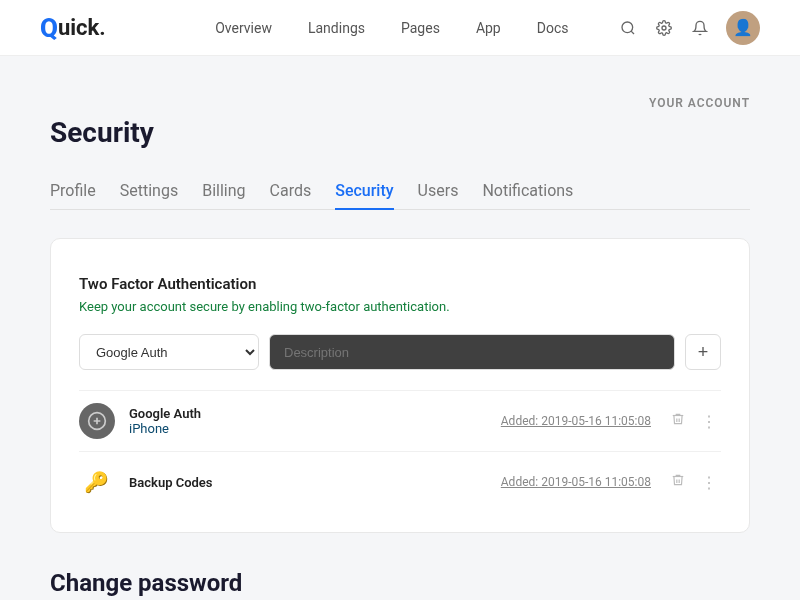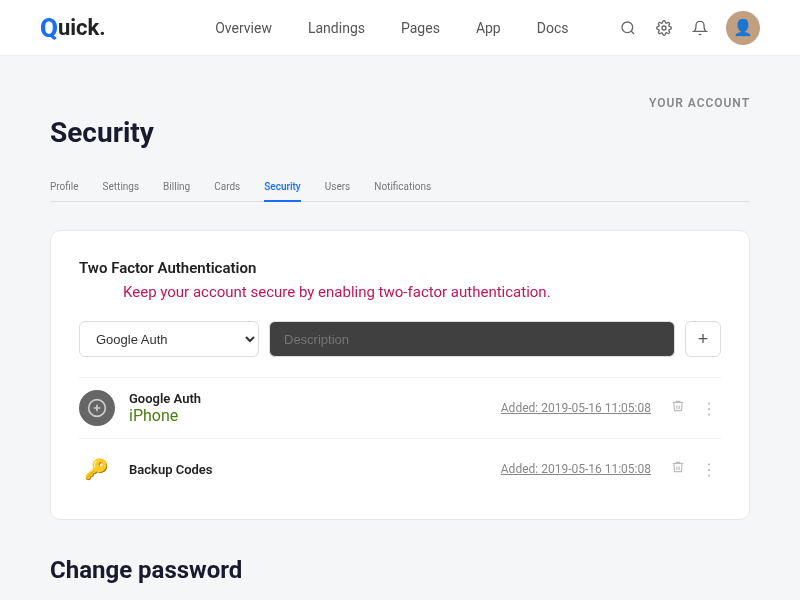--- a/index.html
+++ b/index.html
@@ -88,53 +88,52 @@
 
     
     .tabs {
       display: flex;
       gap: 24px;
       border-bottom: 1px solid #e0e0e0;
       margin-bottom: 28px;
     }
     .tab {
       padding: 8px 0;
-      font-size: 10px;
+      font-size: 16px;
       color: #777;
       cursor: pointer;
       border-bottom: 2px solid transparent;
       margin-bottom: -1px;
       text-decoration: none;
       text-align: center;
     }
     .tab.active {
       color: #1a6ef5;
       border-bottom-color: #1a6ef5;
       font-weight: 500;
     }
 
     
     .card {
       background: #fff;
       border-radius: 10px;
       border: 1px solid #e8e8e8;
-      padding: 28px 28px 20px;
+      padding: 36px 28px 20px;
       margin-bottom: 36px;
     }
     .card-title {
       font-size: 15px;
       font-weight: 600;
       color: #222;
       margin-bottom: 6px;
     }
     .card-subtitle {
-      font-size: 15px;
-      color: #be185d;
+      font-size: 13px;
+      color: #15803d;
       margin-bottom: 20px;
-      margin-left: 44px;
     }
 
     .tfa-row {
       display: flex;
       gap: 10px;
       margin-bottom: 20px;
     }
     .tfa-select {
       width: 180px;
       padding: 8px 12px;
@@ -180,21 +179,21 @@
       background: #555;
       display: flex; align-items: center; justify-content: center;
       margin-right: 14px;
       font-size: 18px;
       flex-shrink: 0;
     }
     .tfa-item-icon.google { background: #666; color: #fff; }
     .tfa-item-icon.backup { background: transparent; font-size: 20px; }
     .tfa-item-info { flex: 1; }
     .tfa-item-name { font-size: 13px; font-weight: 600; color: #222; }
-    .tfa-item-sub { font-size: 16px; color: #4d7c0f; }
+    .tfa-item-sub { font-size: 13px; color: #0c4a6e; }
     .tfa-item-date { font-size: 12px; color: #888; margin-right: 16px; text-decoration: underline; }
     .tfa-item-actions { display: flex; gap: 8px; align-items: center; }
     .tfa-action-btn {
       background: none;
       border: none;
       cursor: pointer;
       color: #bbb;
       font-size: 16px;
       padding: 2px 4px;
     }

